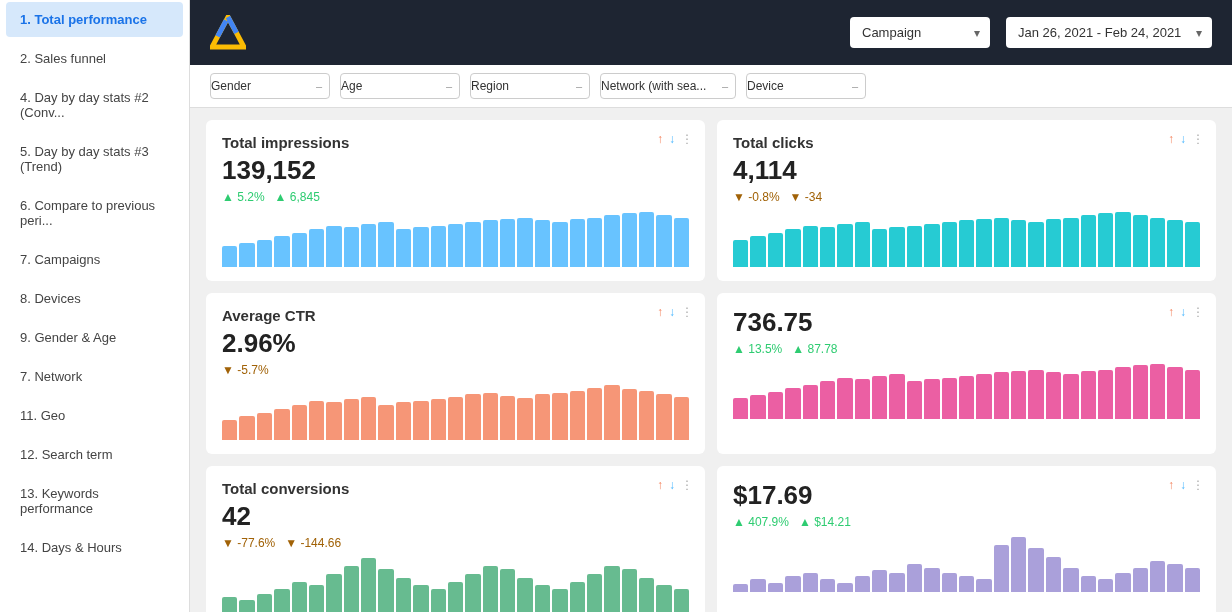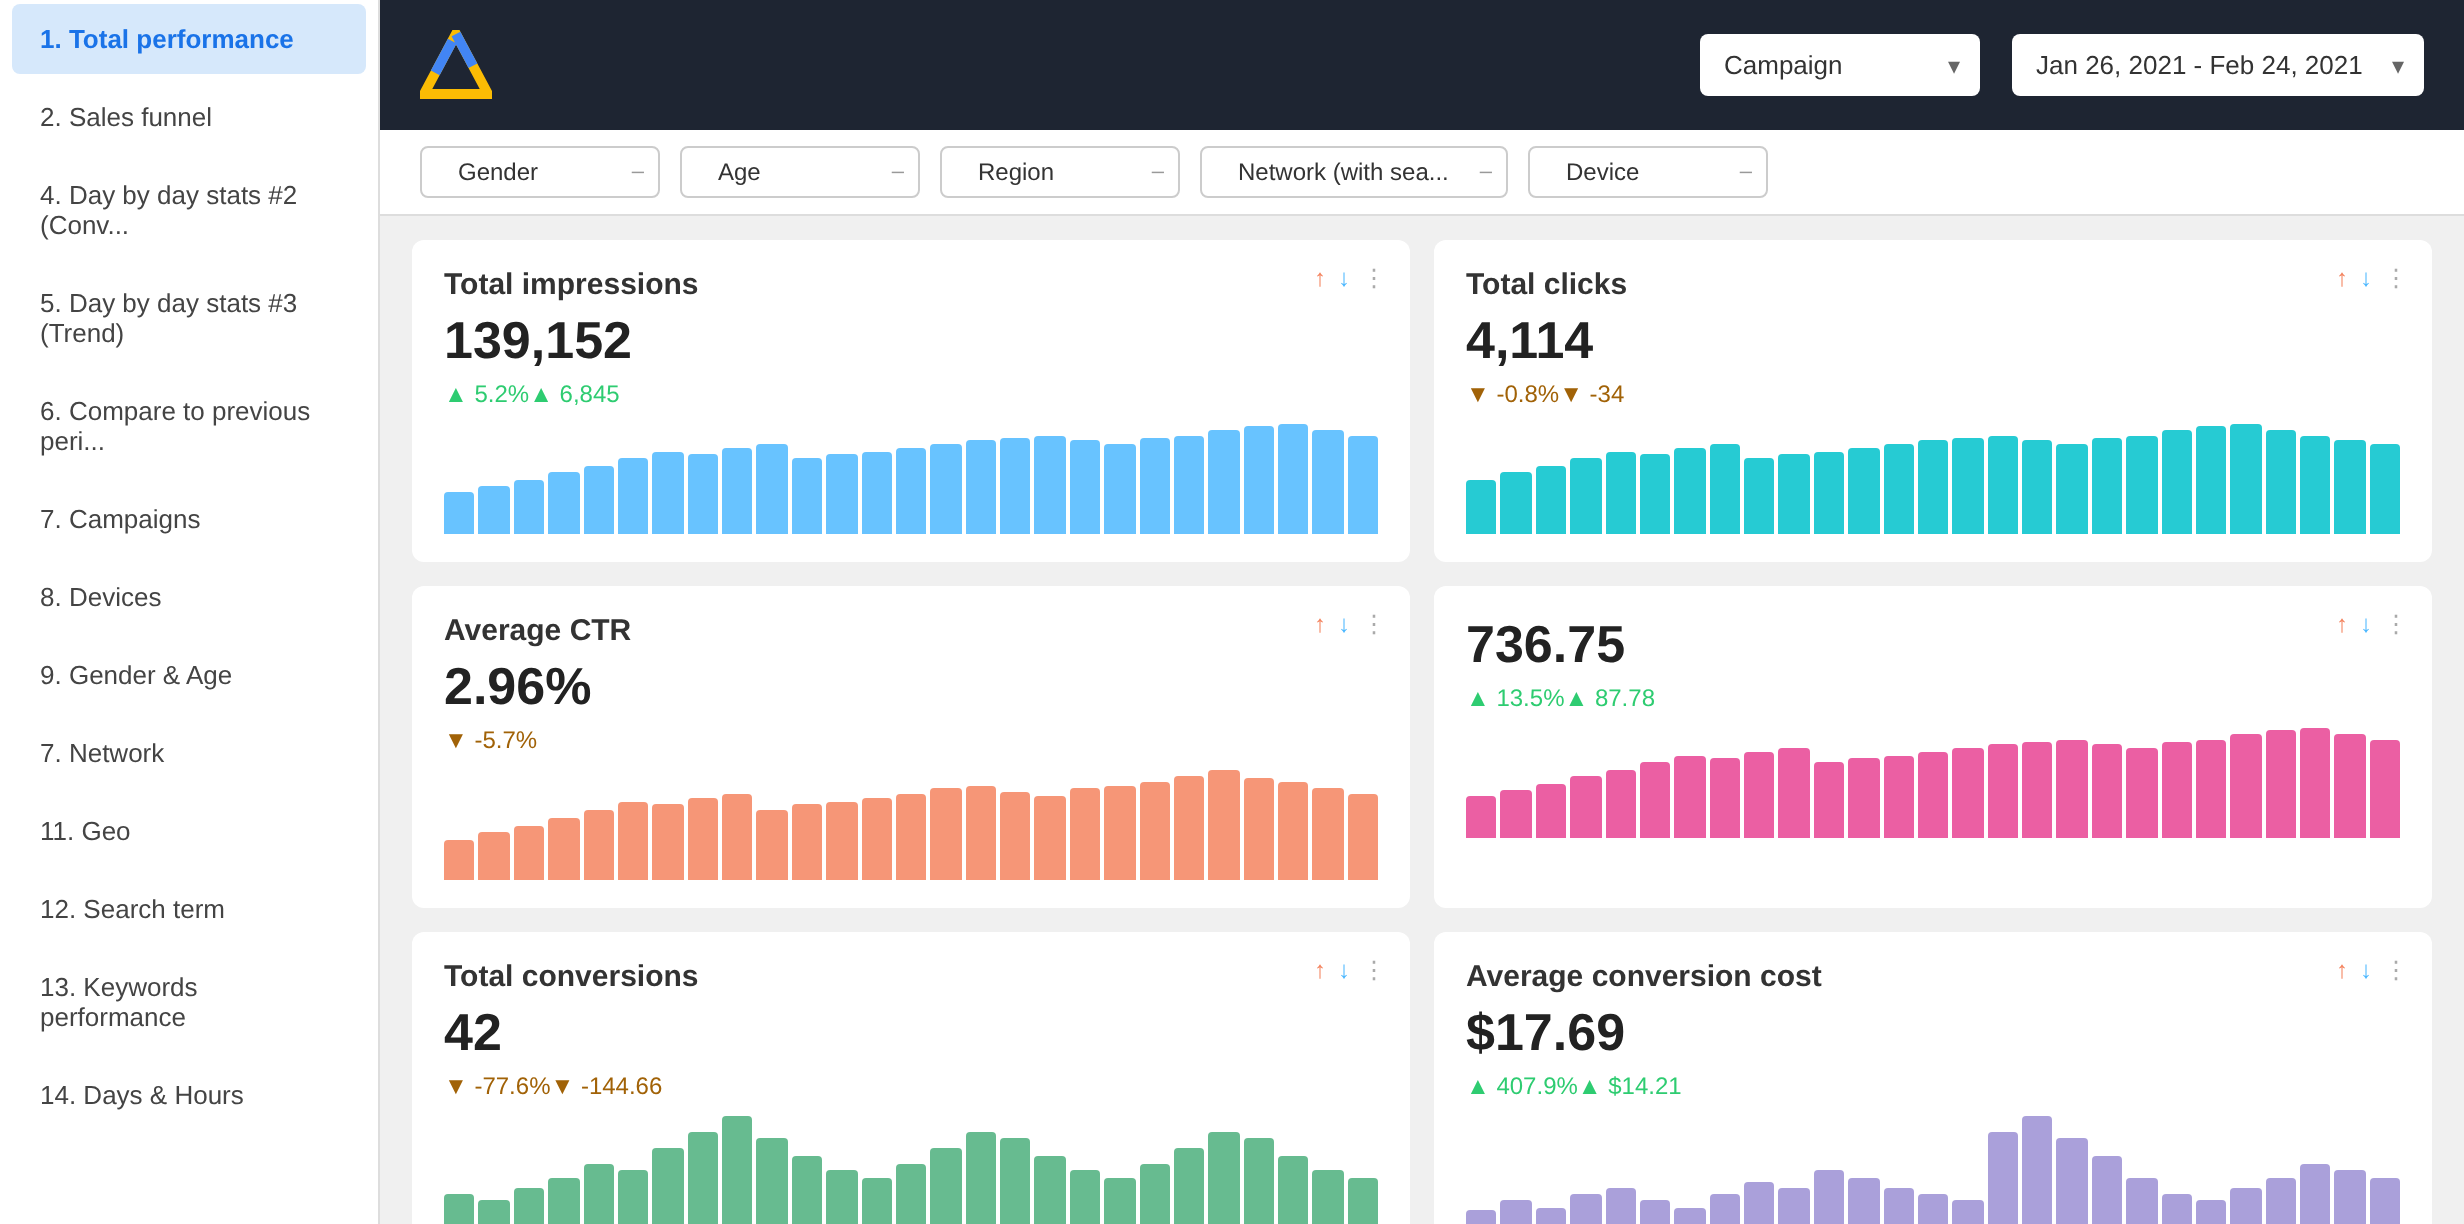--- a/index.html
+++ b/index.html
@@ -90,21 +90,21 @@
       background: #fff;
       padding: 8px 20px;
       display: flex;
       gap: 10px;
       border-bottom: 1px solid #ddd;
     }
     .filter-dropdown {
       background: #fff;
       border: 1px solid #ccc;
       border-radius: 4px;
-      padding: 5px 28px 5px 18px;
+      padding: 5px 28px 5px 0;
       font-size: 12px;
       color: #333;
       appearance: none;
       cursor: pointer;
       min-width: 120px;
     }
     .filter-wrapper {
       position: relative;
       display: inline-block;
     }
@@ -146,20 +146,21 @@
     }
     .metric-value {
       font-size: 26px;
       font-weight: 700;
       color: #222;
       margin-bottom: 4px;
     }
     .metric-change {
       font-size: 12px;
       display: flex;
+      gap: 10px;
     }
     .up { color: #2ecc71; }
     .down { color: #a16207; }
     .metric-actions {
       position: absolute;
       top: 12px;
       right: 12px;
       display: flex;
       gap: 6px;
       color: #aaa;
@@ -439,21 +440,20 @@
             <div class="bar" style="height: 28.2857px; background-color: rgb(76, 175, 125); opacity: 0.85;"></div>
             <div class="bar" style="height: 23.5714px; background-color: rgb(76, 175, 125); opacity: 0.85;"></div>
           </div>
         </div>
         <div class="metric-card">
           <div class="metric-actions">
             <span style="color: rgb(244, 132, 95);">↑</span>
             <span style="color: rgb(77, 184, 255);">↓</span>
             <span style="color: rgb(170, 170, 170);">⋮</span>
           </div>
-          <div class="metric-title">Average conversion cost</div>
           <div class="metric-value">$17.69</div>
           <div class="metric-change">
             <span class="up">▲ 407.9%</span>
             <span class="up">▲ $14.21</span>
           </div>
           <div class="bar-chart">
             <div class="bar" style="height: 7.85714px; background-color: rgb(155, 143, 212); opacity: 0.85;"></div>
             <div class="bar" style="height: 12.5714px; background-color: rgb(155, 143, 212); opacity: 0.85;"></div>
             <div class="bar" style="height: 9.42857px; background-color: rgb(155, 143, 212); opacity: 0.85;"></div>
             <div class="bar" style="height: 15.7143px; background-color: rgb(155, 143, 212); opacity: 0.85;"></div>

